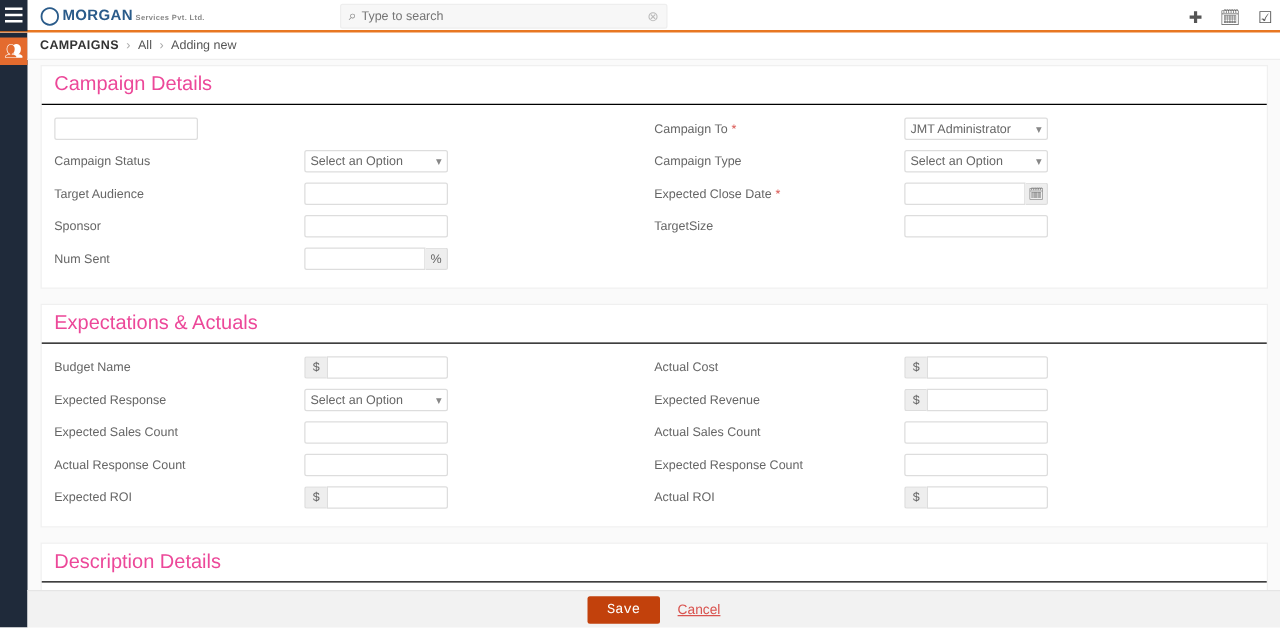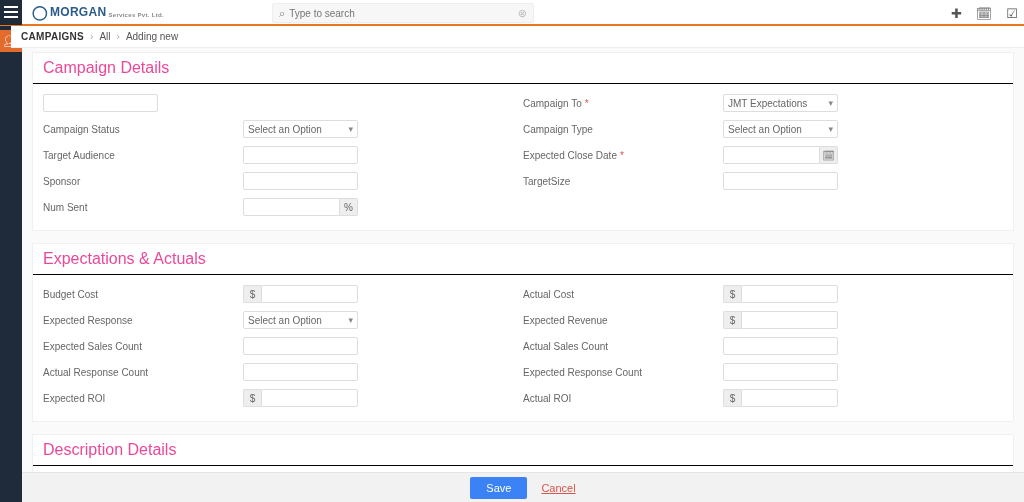--- a/index.html
+++ b/index.html
@@ -12,21 +12,21 @@
   .logo-mark { font-size: 14px; margin-right: 2px; }
   .logo-sub { font-size: 6px; color: #888; margin-left: 2px; align-self: flex-end; margin-bottom: 2px; }
   .search-wrap { position: absolute; left: 272px; top: 3px; width: 262px; height: 20px; background: #f7f7f7; border: 1px solid #eee; border-radius: 2px; display: flex; align-items: center; padding: 0 6px; }
   .search-wrap input { flex: 1; border: none; background: transparent; font-size: 10px; color: #888; outline: none; }
   .top-icons { position: absolute; right: 6px; top: 0; height: 26px; display: flex; align-items: center; gap: 14px; color: #555; }
   .top-icons span { cursor: pointer; font-size: 13px; }
   
   .sidebar { position: absolute; left: 0; top: 26px; bottom: 0; width: 22px; background: #1f2a3a; display: flex; flex-direction: column; align-items: center; padding-top: 4px; }
   .side-tile { width: 22px; height: 22px; background: #e46b2e; display: flex; align-items: center; justify-content: center; color: #fff; font-size: 12px; cursor: pointer; }
   
-  .breadcrumb { position: absolute; top: 26px; left: 11px; right: 0; height: 22px; background: #fff; border-bottom: 1px solid #eee; display: flex; align-items: center; padding: 0 10px; font-size: 10px; color: #666; gap: 6px; }
+  .breadcrumb { position: absolute; top: 26px; left: 22px; right: 0; height: 22px; background: #fff; border-bottom: 1px solid #eee; display: flex; align-items: center; padding: 0 10px; font-size: 10px; color: #666; gap: 6px; }
   .breadcrumb .root { font-weight: 700; letter-spacing: .3px; color: #333; text-transform: uppercase; font-size: 10px; }
   .breadcrumb .sep { color: #aaa; }
   .breadcrumb .link { color: #555; }
   
   .content { position: absolute; top: 48px; left: 22px; right: 0; bottom: 30px; overflow-y: auto; padding: 4px 10px 10px; }
   .panel { background: #fff; border: 1px solid #f0f0f0; margin-bottom: 12px; }
   .panel-h { padding: 6px 10px; font-size: 16px; color: #ec4899; border-bottom: 1px solid #000000; }
   .panel-body { padding: 6px 10px 10px; }
   .row { display: flex; }
   .col { flex: 1; display: flex; align-items: center; min-height: 26px; }
@@ -38,21 +38,21 @@
   .select::after { content: "▾"; font-size: 9px; color: #888; }
   .input-group { display: flex; width: 100%; }
   .addon { width: 18px; height: 18px; background: #eee; border: 1px solid #ddd; display: flex; align-items: center; justify-content: center; font-size: 10px; color: #666; }
   .addon-left { border-right: none; border-radius: 2px 0 0 2px; }
   .addon-right { border-left: none; border-radius: 0 2px 2px 0; }
   .input-group .input.left { border-radius: 2px 0 0 2px; flex: 1; }
   .input-group .input.right { border-radius: 0 2px 2px 0; flex: 1; }
   .wide-field textarea { width: 100%; height: 16px; border: 1px solid #ddd; border-radius: 2px; padding: 2px 4px; font-size: 10px; resize: none; }
   
   .actionbar { position: absolute; left: 22px; right: 0; bottom: 0; height: 30px; background: #f2f2f2; border-top: 1px solid #e5e5e5; display: flex; align-items: center; justify-content: center; gap: 14px; }
-  .btn-save { background: #3b82f6; color: #fff; border: none; padding: 5px 16px; font-size: 11px; border-radius: 2px; cursor: pointer; }
+  .btn-save { background: #c2410c; color: #fff; border: none; padding: 5px 16px; font-size: 11px; border-radius: 2px; cursor: pointer; font-family: Liberation Mono, monospace; }
   .btn-cancel { color: #d9534f; font-size: 11px; cursor: pointer; text-decoration: underline; }
 </style>
 </head>
 <body>
 
 <div class="topbar">
   <div class="hamburger">
       <span></span>
       <span></span>
       <span></span>
@@ -94,21 +94,21 @@
     <div class="panel-h">Campaign Details</div>
     <div class="panel-body">
       <div class="row">
         <div class="col">
           <div class="field"><input class="input" style=""></div>
         </div>
         <div class="col">
           <div class="label"><span>Campaign To</span><span class="req">*</span></div>
           <div class="field">
               <div class="select">
-                <span>JMT Expectations</span>
+                <span>JMT Administrator</span>
               </div>
             </div>
         </div>
       </div>
       <div class="row">
         <div class="col">
           <div class="label">Campaign Status</div>
           <div class="field">
               <div class="select">
                 <span>Select an Option</span>
@@ -162,21 +162,21 @@
         <div class="col"></div>
       </div>
     </div>
   </div>
 
   <div class="panel">
     <div class="panel-h">Expectations &amp; Actuals</div>
     <div class="panel-body">
       <div class="row">
         <div class="col">
-          <div class="label">Budget Cost</div>
+          <div class="label">Budget Name</div>
           <div class="field">
               <div class="input-group">
             <span class="addon addon-left">$</span>
             <input class="input right" style="">
           </div>
             </div>
         </div>
         <div class="col">
           <div class="label">Actual Cost</div>
           <div class="field">

